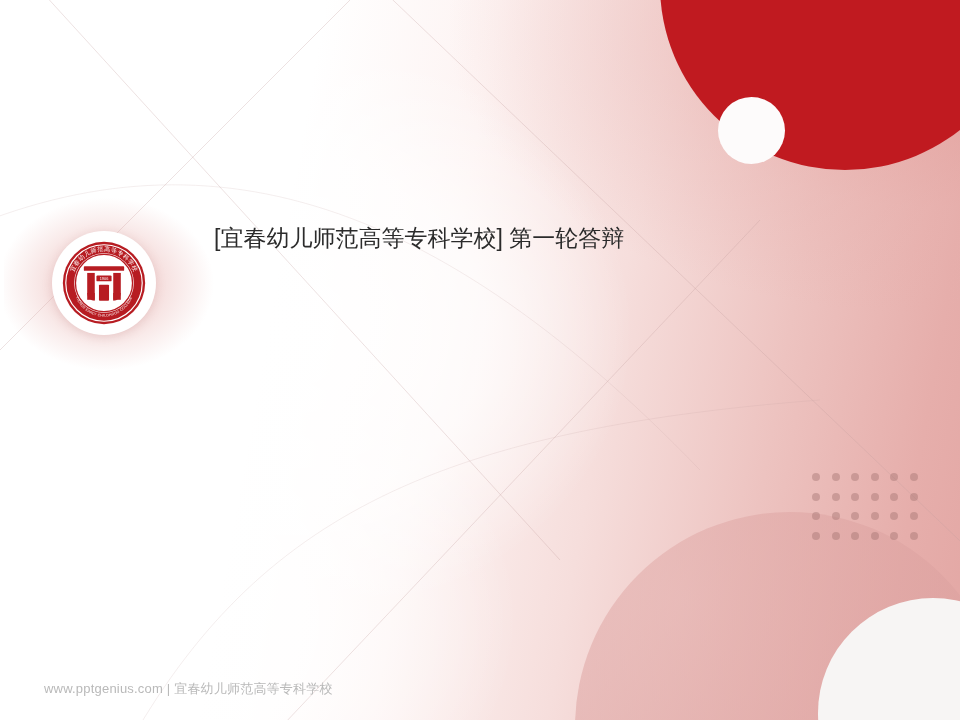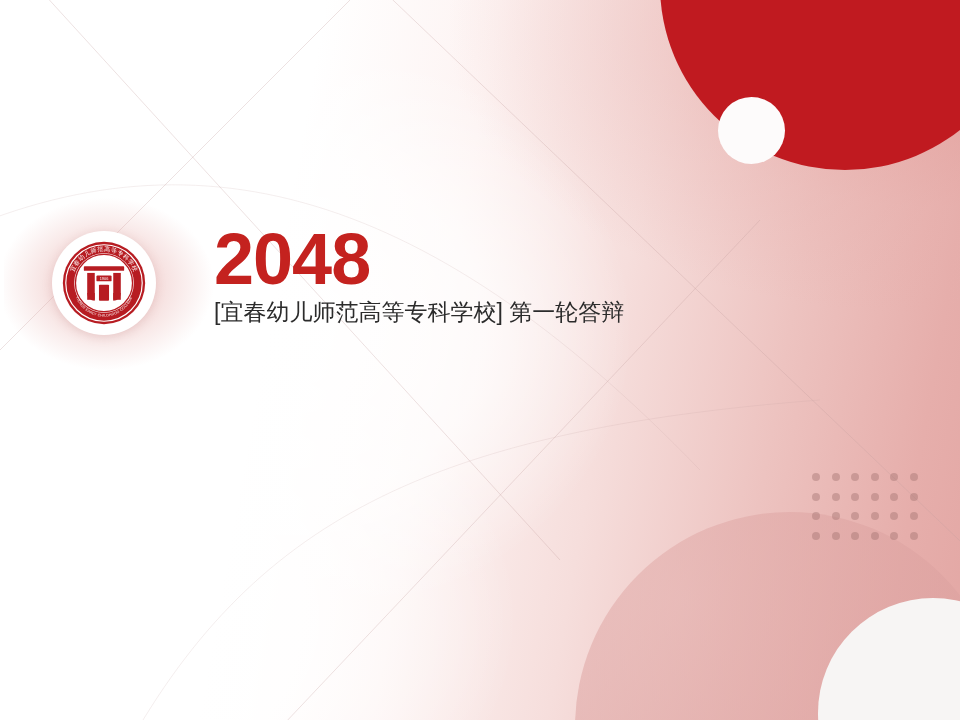--- a/index.html
+++ b/index.html
@@ -275,18 +275,18 @@
       <path d="M 61 38 h 9 v 32 h -9 z"></path>
       <path d="M 30 62 a 9 9 0 0 0 9 9 v -9 z"></path>
       <path d="M 70 62 a 9 9 0 0 1 -9 9 v -9 z"></path>
       <rect x="44" y="52" width="12" height="19" rx="1"></rect>
       <rect x="41" y="41" width="18" height="7" rx="1.4"></rect>
     </g>
     <text x="50" y="46.6" text-anchor="middle" font-size="4.6" font-family="'Liberation Sans', sans-serif" fill="#ffffff">1906</text>
   </svg>
 
   <div class="title-block">
-    <div class="year">2048</div>
     <div class="subtitle">[宜春幼儿师范高等专科学校] 第一轮答辩</div>
   </div>
 
+  <div class="footer">www.pptgenius.com | 宜春幼儿师范高等专科学校</div>
 
 </div>
 
 </body></html>

